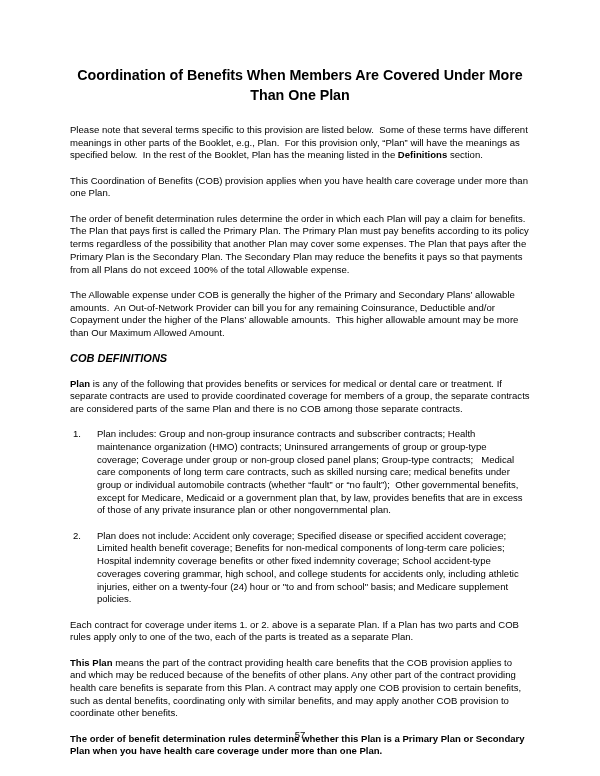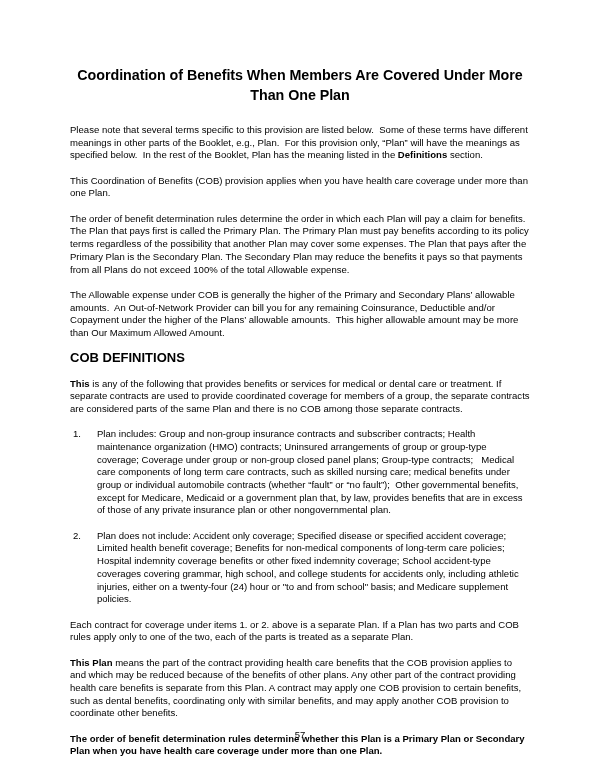--- a/index.html
+++ b/index.html
@@ -42,24 +42,25 @@
     line-height: 12.7px;
     margin: 0 0 12.6px 0;
     text-align: left;
     letter-spacing: 0.005px;
   }
   p.para:last-child {
     margin-bottom: 4px;
     font-weight: bold;
   }
   .section-head {
-    font-size: 13px;
+    font-size: 11px;
     font-weight: bold;
     line-height: 12.7px;
     margin: 0 0 12.6px 0;
+    font-style: italic;
   }
   b, strong {
     font-weight: bold;
   }
   ol.num-list {
     list-style: none;
     margin: 0 0 12.6px 0;
     padding: 0;
   }
   ol.num-list li {
@@ -104,21 +105,21 @@
     <p class="para"><span class="wsp">Please note that several terms specific to this provision are listed below.  Some of these terms have different meanings in other parts of the Booklet, e.g., Plan.  For this provision only, “Plan” will have the meanings as specified below.  In the rest of the Booklet, Plan has the meaning listed in the </span><b>Definitions</b><span> section.</span></p>
 
     <p class="para">This Coordination of Benefits (COB) provision applies when you have health care coverage under more than one Plan.</p>
 
     <p class="para">The order of benefit determination rules determine the order in which each Plan will pay a claim for benefits. The Plan that pays first is called the Primary Plan. The Primary Plan must pay benefits according to its policy terms regardless of the possibility that another Plan may cover some expenses. The Plan that pays after the Primary Plan is the Secondary Plan. The Secondary Plan may reduce the benefits it pays so that payments from all Plans do not exceed 100% of the total Allowable expense.</p>
 
     <p class="para wsp">The Allowable expense under COB is generally the higher of the Primary and Secondary Plans’ allowable amounts.  An Out-of-Network Provider can bill you for any remaining Coinsurance, Deductible and/or Copayment under the higher of the Plans’ allowable amounts.  This higher allowable amount may be more than Our Maximum Allowed Amount.</p>
 
     <div class="section-head">COB DEFINITIONS</div>
 
-    <p class="para"><b>This</b><span> is any of the following that provides benefits or services for medical or dental care or treatment. If separate contracts are used to provide coordinated coverage for members of a group, the separate contracts are considered parts of the same Plan and there is no COB among those separate contracts.</span></p>
+    <p class="para"><b>Plan</b><span> is any of the following that provides benefits or services for medical or dental care or treatment. If separate contracts are used to provide coordinated coverage for members of a group, the separate contracts are considered parts of the same Plan and there is no COB among those separate contracts.</span></p>
 
     <ol class="num-list">
       <li>
         <span class="marker">1.</span>
         <span class="wsp">Plan includes: Group and non-group insurance contracts and subscriber contracts; Health maintenance organization (HMO) contracts; Uninsured arrangements of group or group-type coverage; Coverage under group or non-group closed panel plans; Group-type contracts;   Medical care components of long term care contracts, such as skilled nursing care; medical benefits under group or individual automobile contracts (whether “fault” or “no fault”);  Other governmental benefits, except for Medicare, Medicaid or a government plan that, by law, provides benefits that are in excess of those of any private insurance plan or other nongovernmental plan.</span>
       </li>
       <li>
         <span class="marker">2.</span>
         <span class="wsp">Plan does not include: Accident only coverage; Specified disease or specified accident coverage; Limited health benefit coverage; Benefits for non-medical components of long-term care policies; Hospital indemnity coverage benefits or other fixed indemnity coverage; School accident-type coverages covering grammar, high school, and college students for accidents only, including athletic injuries, either on a twenty-four (24) hour or "to and from school" basis; and Medicare supplement policies.</span>
       </li>

